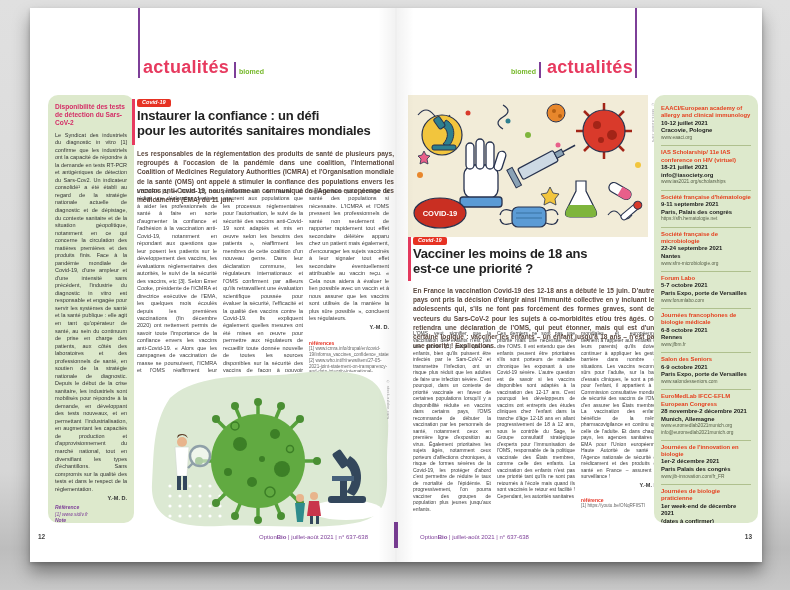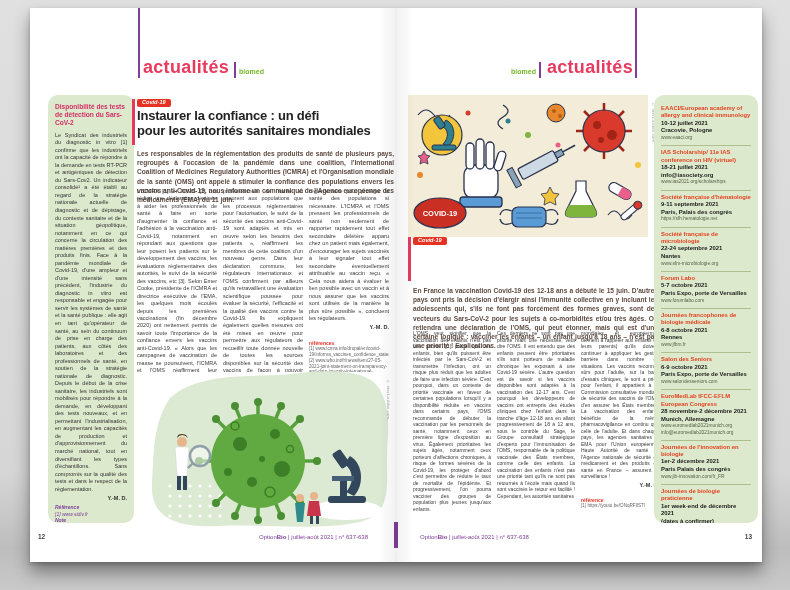--- a/index.html
+++ b/index.html
@@ -343,20 +343,22 @@
         <circle cx="100" cy="26" r="2.5" fill="#2e7f8f"></circle>
           <circle cx="60" cy="18" r="2.5" fill="#d93a2b"></circle>
         <path d="M 142,92 l 3,6 l 6,1 l -4,5 l 1,6 l -6,-3 l -6,3 l 1,-6 l -4,-5 l 6,-1 Z" fill="#f2c53d" stroke="#27324e" stroke-width="0.8"></path>
         <path d="M 16,56 l 2,4 l 4,1 l -3,3 l 1,5 l -4,-2 l -4,2 l 1,-5 l -3,-3 l 4,-1 Z" fill="#e85f8a" stroke="#27324e" stroke-width="0.8"></path>
       </g>
     </svg>
     <div class="credit" style="left:255px; top:95px;">© stock.adobe.com</div>
 
     <div class="title-bar" style="left:12px; top:229px; height:44px;"></div>
     <div class="tag" style="left:17px; top:229px;">Covid-19</div>
+    <h1 class="art-title" style="left:17px; top:239px; width:250px;">Vacciner les moins de 18 ans
+est-ce une priorité ?</h1>
     <div class="lead" style="left:17px; top:278px; width:245px;">En France la vaccination Covid-19 des 12-18 ans a débuté le 15 juin. D'autres pays ont pris la décision d'élargir ainsi l'immunité collective en y incluant les adolescents qui, s'ils ne font pas forcément des formes graves, sont des vecteurs du Sars-CoV-2 pour les sujets à co-morbidités et/ou très âgés. On retiendra une déclaration de l'OMS, qui peut étonner, mais qui est d'une certaine logique : vacciner les enfants – un enfant jusqu'à 18 ans – n'est pas une priorité ! Explications.</div>
 
     <div class="cols cols-right" style="left:17px; top:322px;">
       <div class="col">
         <p>L'OMS veut signifier que la vaccination des enfants n'est pas une priorité [1] parce que les enfants, bien qu'ils puissent être infectés par le Sars-CoV-2 et transmettre l'infection, ont un risque plus réduit que les adultes de faire une infection sévère. C'est pourquoi, dans un contexte de priorité vaccinale en faveur de certaines populations lorsqu'il y a disponibilité réduite en vaccins dans certains pays, l'OMS recommande de débuter la vaccination par les personnels de santé, notamment ceux en première ligne d'exposition au virus. Également prioritaires les sujets âgés, notamment ceux porteurs d'affections chroniques, à risque de formes sévères de la Covid-19, les protéger d'abord c'est permettre de réduire le taux de mortalité de l'épidémie. Et progressivement, l'on pourra vacciner des groupes de population plus jeunes jusqu'aux enfants.</p>
       </div>
       <div class="col">
         <p>Ces derniers ne sont pas une priorité mais une nécessité, veut dire l'OMS. Il est entendu que des enfants peuvent être prioritaires s'ils sont porteurs de maladie chronique les exposant à une Covid-19 sévère. L'autre question est de savoir si les vaccins disponibles sont adaptés à la vaccination des 12-17 ans. C'est pourquoi les développeurs de vaccins ont entrepris des études cliniques chez l'enfant dans la tranche d'âge 12-18 ans en allant progressivement de 18 à 12 ans, sous le contrôle du Sage, le Groupe consultatif stratégique d'experts pour l'immunisation de l'OMS, responsable de la politique vaccinale des États membres, comme celle des enfants. La vaccination des enfants n'est pas une priorité tant qu'ils ne sont pas retournés à l'école mais quand ils sont vaccinés le retour est facilité ! Cependant, les autorités sanitaires</p>
       </div>
       <div class="col">

